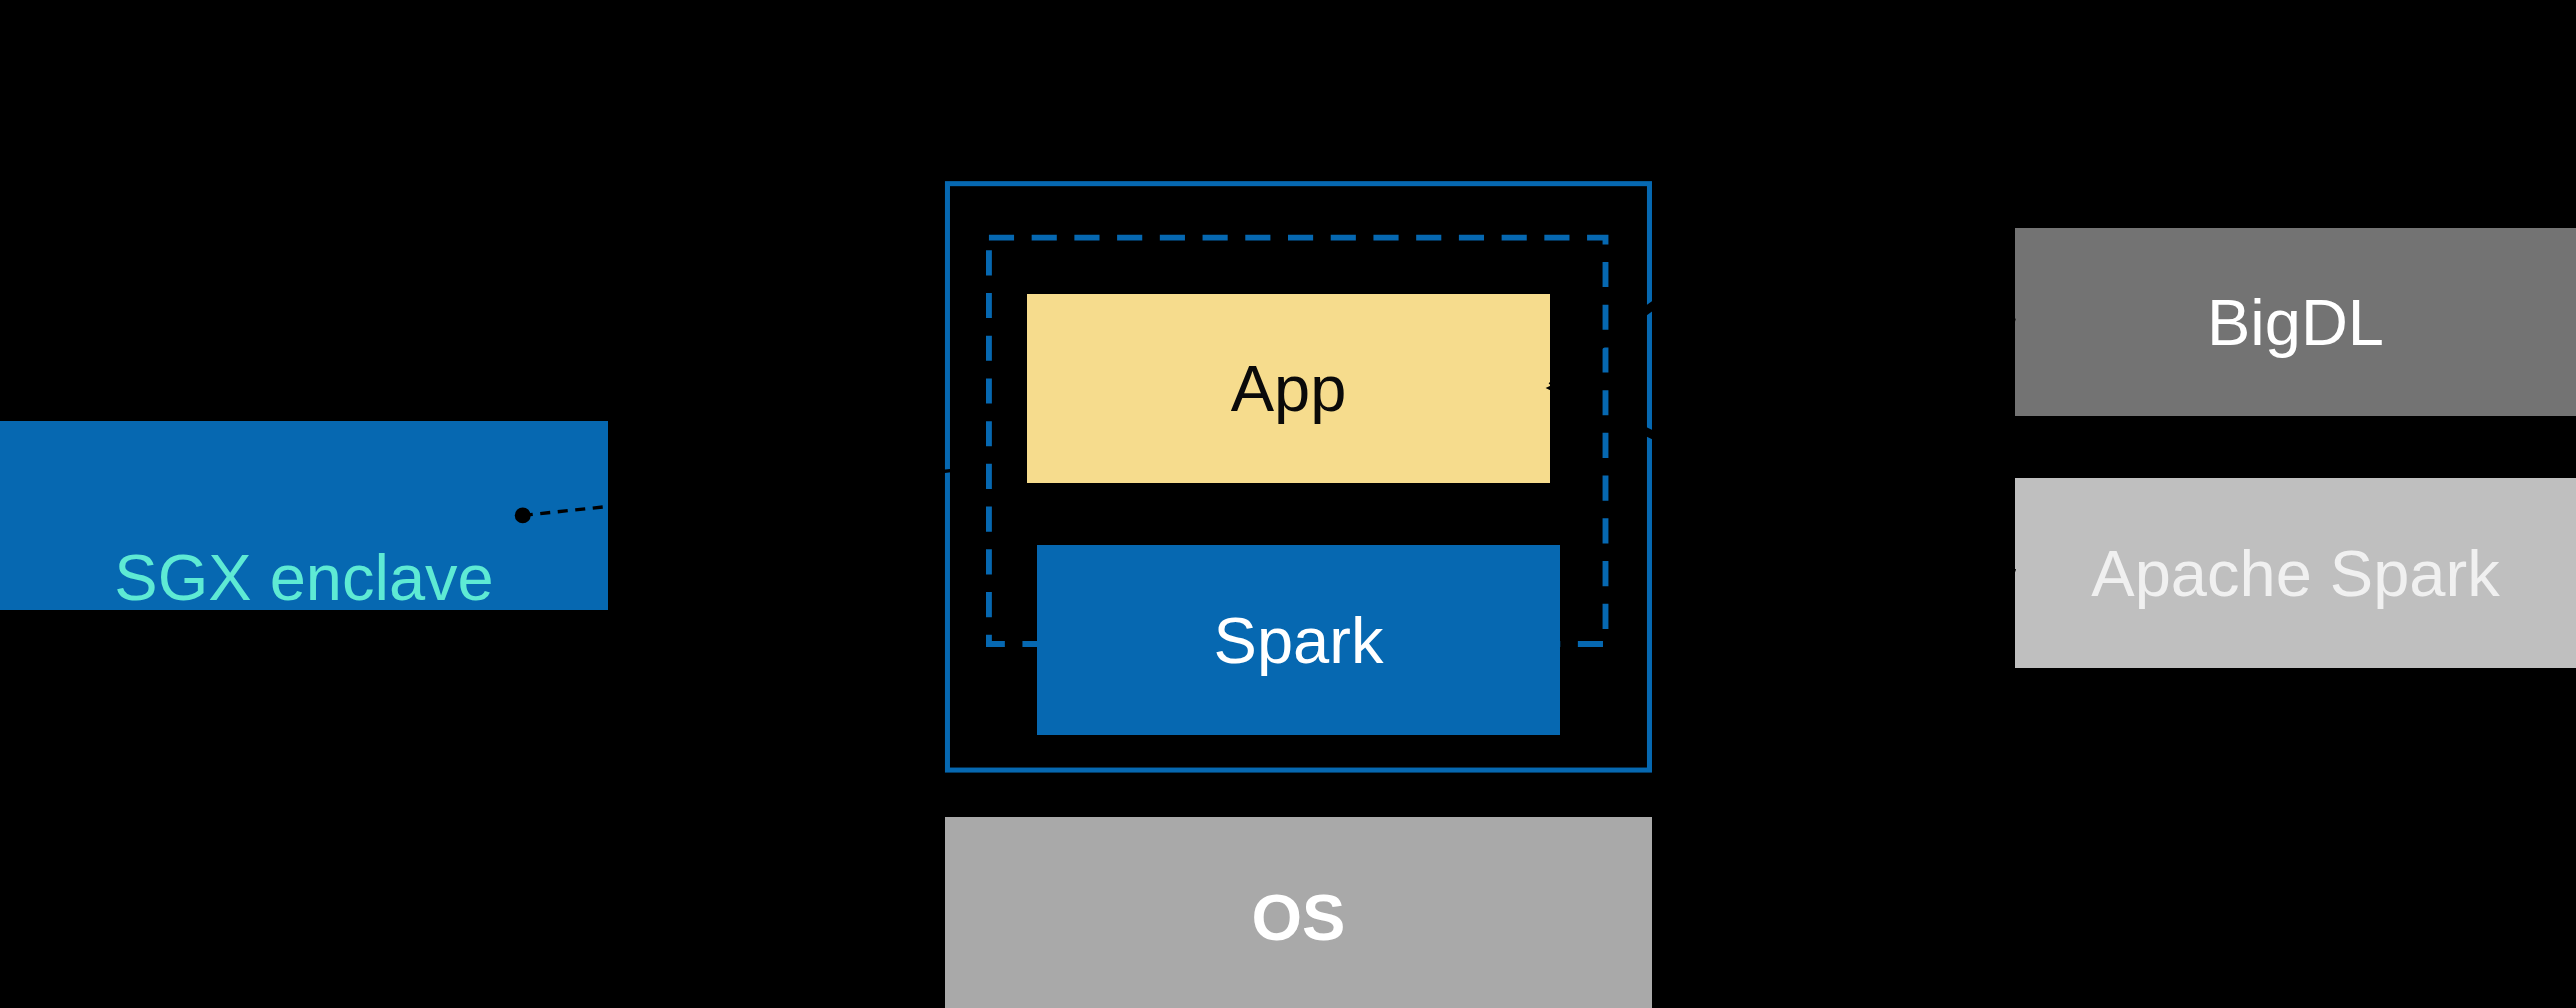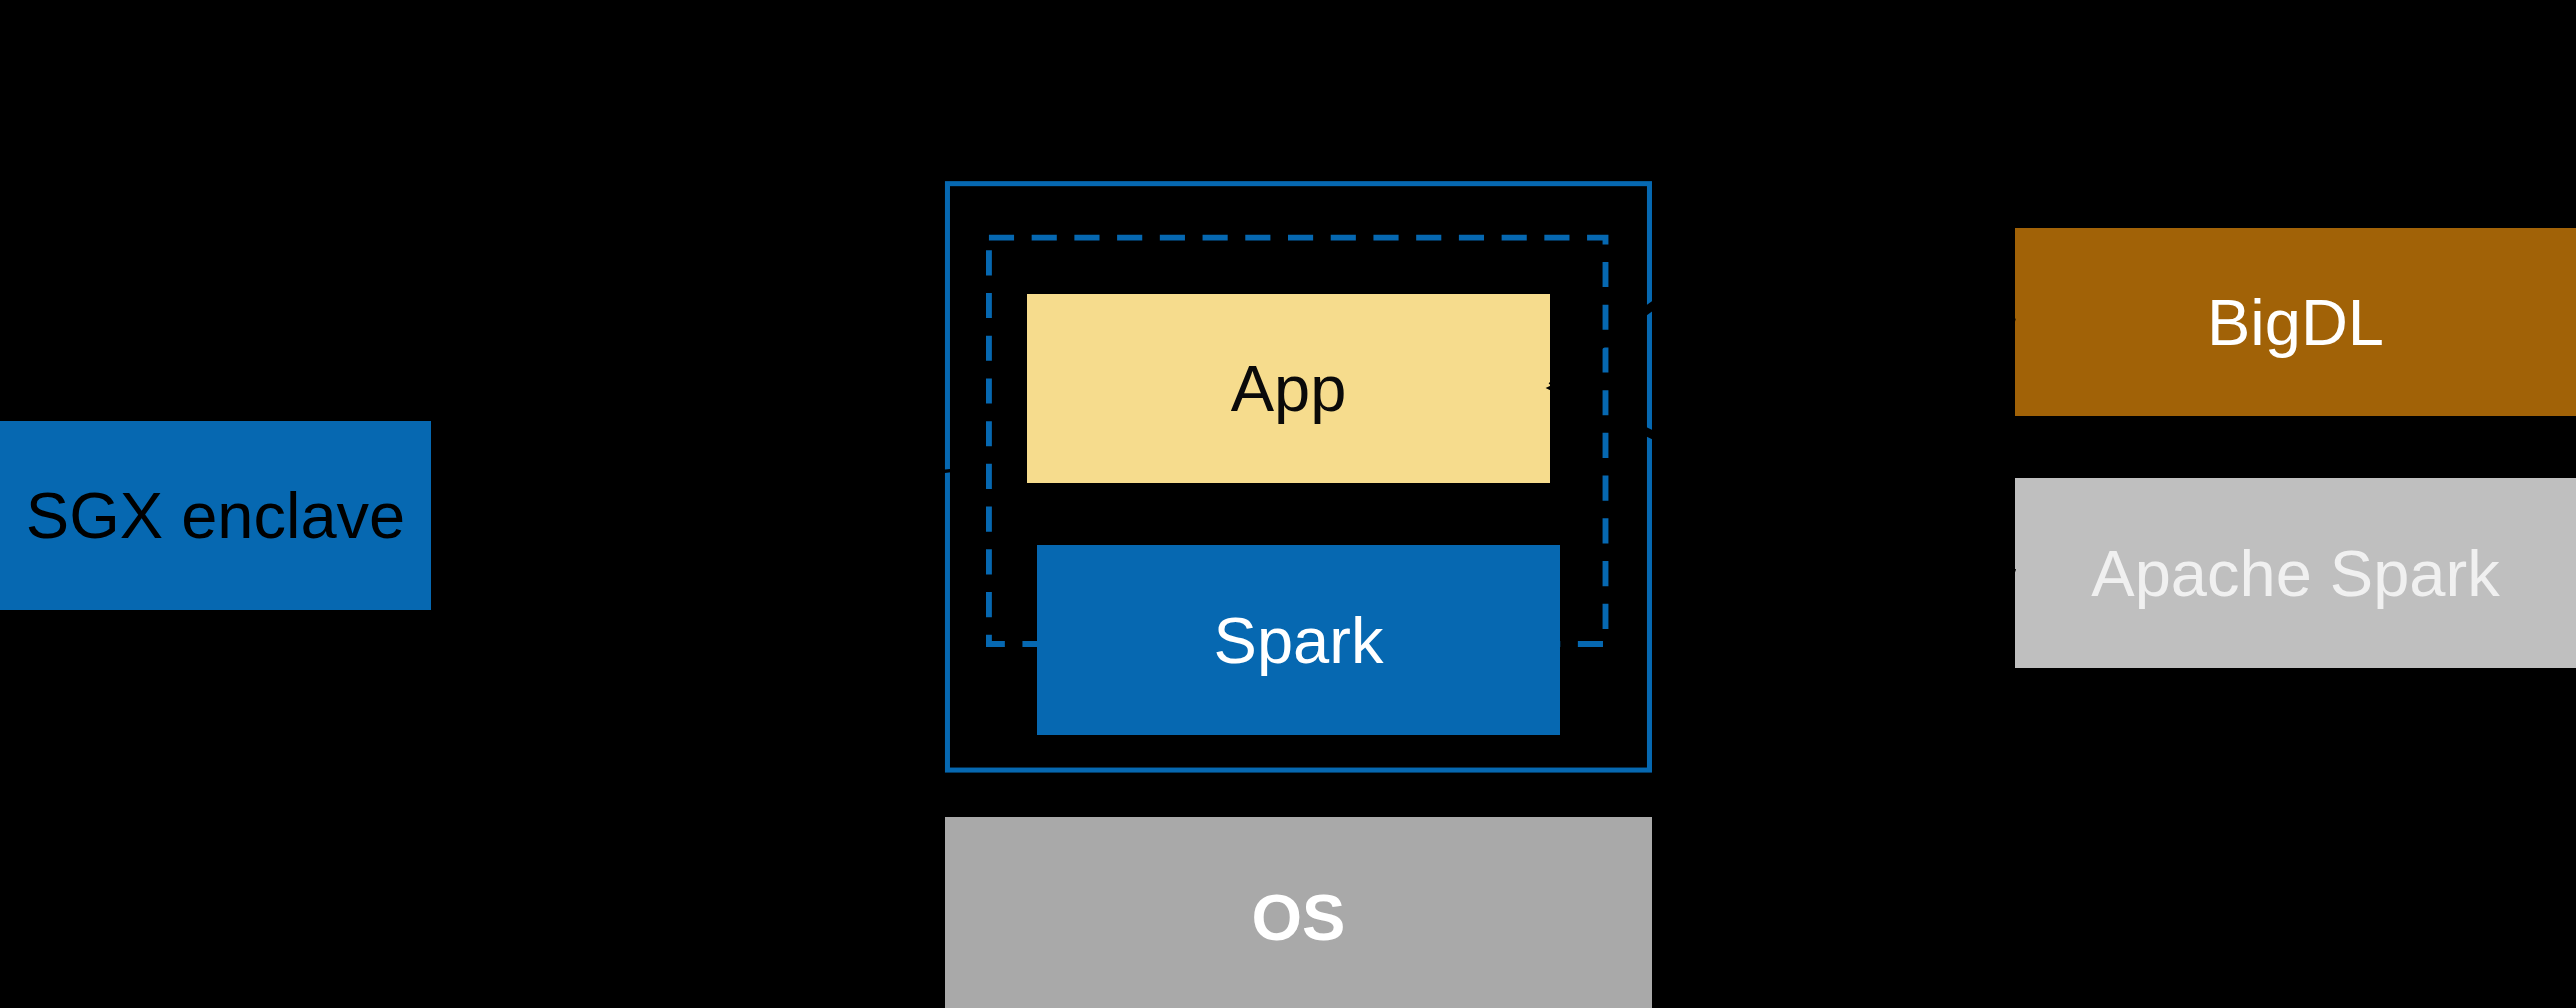--- a/index.html
+++ b/index.html
@@ -29,30 +29,30 @@
     position: absolute;
     display: flex;
     align-items: center;
     justify-content: center;
     font-size: 65px;
     line-height: 1;
     white-space: nowrap;
   }
 
   
-  .sgx    { left: 0px;    top: 421px; width: 431px; height: 189px; background: #0668B1; color: #000000; }
+  .sgx    { left: 0px;    top: 421px; width: 608px; height: 189px; background: #0668B1; color: #5eead4; align-items: flex-end; }
 
   
   .app    { left: 1027px; top: 294px; width: 523px; height: 189px; background: #F6DC8D; color: #0A0A0A; }
   .libos  { left: 1037px; top: 545px; width: 523px; height: 190px; background: #0668B1; color: #FFFFFF; }
   .os     { left: 945px; top: 817px; width: 707px; height: 201px; background: #A9A9A9; color: #FFFFFF; font-weight: 700; }
 
   
   .user-apps { left: 2015px; top: 0px;   width: 561px; height: 190px; background: #F6DC8D; color: #0A0A0A; }
-  .bigdl     { left: 2015px; top: 228px; width: 561px; height: 188px; background: #a16207; color: #FFFFFF; }
+  .bigdl     { left: 2015px; top: 228px; width: 561px; height: 188px; background: #737373; color: #FFFFFF; }
   .spark     { left: 2015px; top: 478px; width: 561px; height: 190px; background: #BFBFBF; color: #F0F0F0; }
 
   svg { display: block; }
 </style>
 </head>
 <body>
 
 <div id="canvas">
 
   <svg class="layer under" viewBox="0 0 3075 1204">

